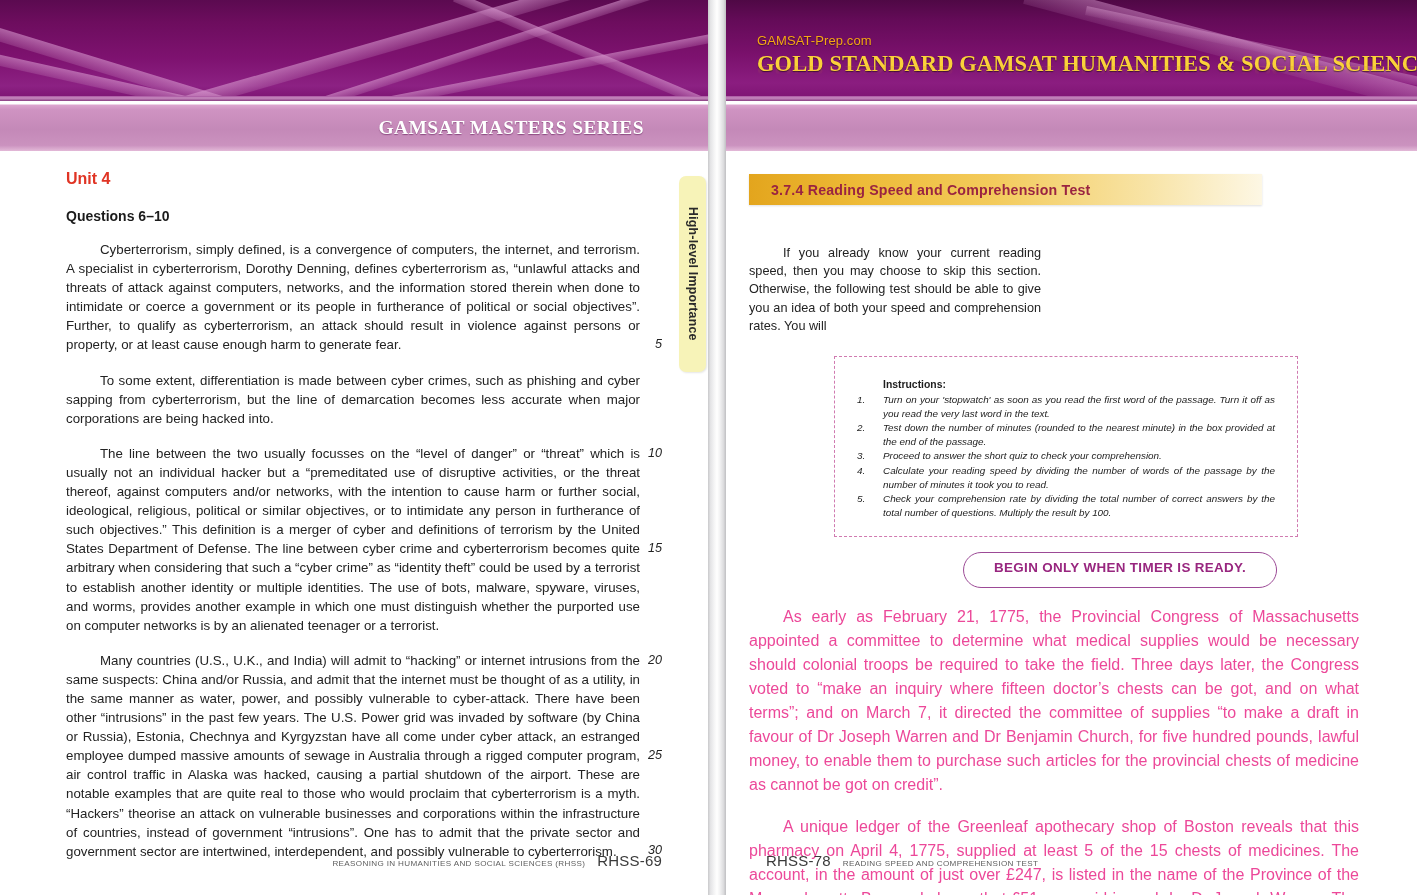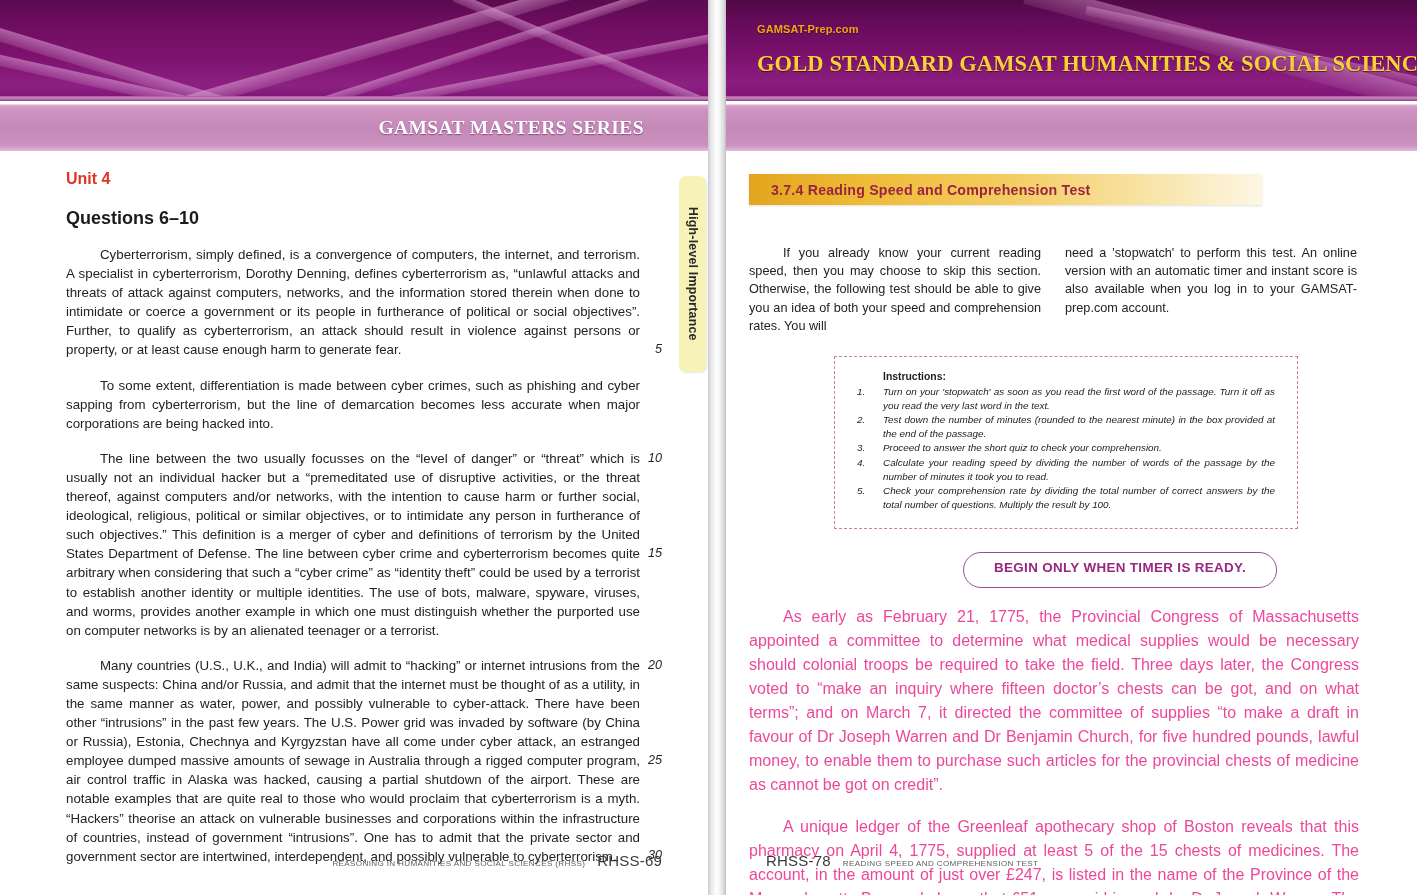--- a/index.html
+++ b/index.html
@@ -102,24 +102,24 @@
     height: 5px;
     background: linear-gradient(to bottom, #a855a0, #c88cc0 40%, #8a3d82);
   }
   .rs1 { left: 300px; top: -18px; width: 470px; height: 22px; transform: rotate(15deg);
          background: linear-gradient(to bottom, rgba(205,140,196,.55), rgba(170,100,162,.22)); }
   .rs2 { left: 360px; top: 6px;  width: 420px; height: 9px; transform: rotate(12deg);
          background: linear-gradient(to bottom, rgba(215,155,205,.45), rgba(180,110,170,.18)); }
 
   .brand-small {
     position: absolute;
-    left: 31px; top: 23px;
+    left: 31px; top: 33px;
     color: #f5a614;
-    font-size: 11px;
-    font-weight: bold;
+    font-size: 13px;
+    font-weight: normal;
     letter-spacing: .1px;
     text-shadow: 0 1px 1px rgba(0,0,0,.45);
   }
   .brand-big {
     position: absolute;
     left: 31px; top: 51px;
     color: #fbd13a;
     font-family: "Liberation Serif", serif;
     font-weight: bold;
     font-size: 22.5px;
@@ -158,21 +158,21 @@
     width: 596px;
   }
   .unit-heading {
     color: #e03424;
     font-size: 16px;
     font-weight: bold;
     margin: 0 0 20px 0;
   }
   .questions-heading {
     color: #1b1b1b;
-    font-size: 18px;
+    font-size: 14px;
     font-weight: bold;
     margin: 12px 0 16px 0;
   }
   .para {
     position: relative;
     font-size: 13.3px;
     line-height: 19.1px;
     color: #232323;
     text-align: justify;
     text-indent: 34px;
@@ -274,21 +274,21 @@
     left: 108px; top: 356px;
     width: 464px;
     box-sizing: border-box;
     border: 1.6px dashed #d07ab0;
     padding: 14px 22px 16px 22px;
   }
   .instr-title {
     font-size: 10.4px;
     font-weight: bold;
     color: #1e1e1e;
-    margin: 0 0 3px 26px;
+    margin: 8px 0 3px 26px;
   }
   .instr-list {
     list-style: none;
     margin: 0;
     padding: 0;
   }
   .instr-item {
     display: flex;
     font-size: 9.9px;
     line-height: 13.6px;
@@ -407,21 +407,20 @@
     </div>
 
     <div class="subbanner-right"></div>
 
     <div class="section-header">
       <span class="label">3.7.4  Reading Speed and Comprehension Test</span>
     </div>
 
     <div class="two-col">
       <div class="col first">If you already know your current reading speed, then you may choose to skip this section. Otherwise, the following test should be able to give you an idea of both your speed and comprehension rates. You will</div>
-      <div class="col">need a 'stopwatch' to perform this test. An online version with an automatic timer and instant score is also available when you log in to your GAMSAT-prep.com account.</div>
     </div>
 
     <div class="instructions">
       <div class="instr-title">Instructions:</div>
       <ol class="instr-list">
         <li class="instr-item">
           <span class="instr-num">1.</span>
           <span class="instr-text">Turn on your 'stopwatch' as soon as you read the first word of the passage. Turn it off as you read the very last word in the text.</span>
         </li>
         <li class="instr-item">

